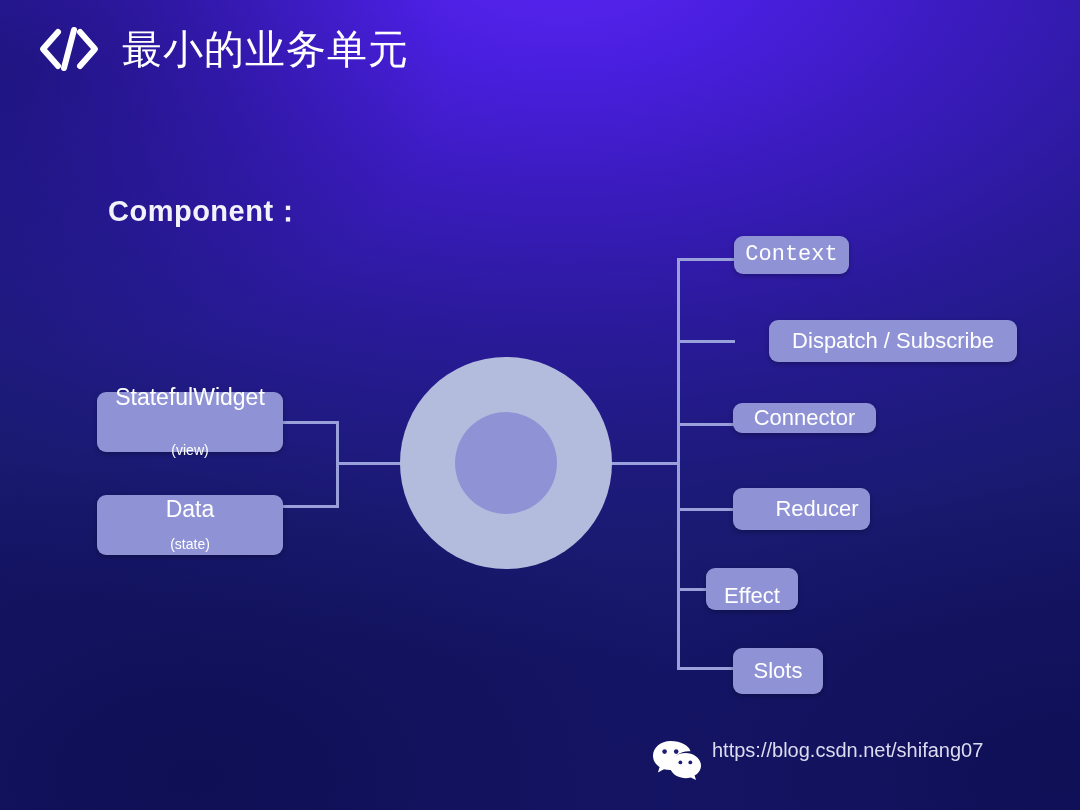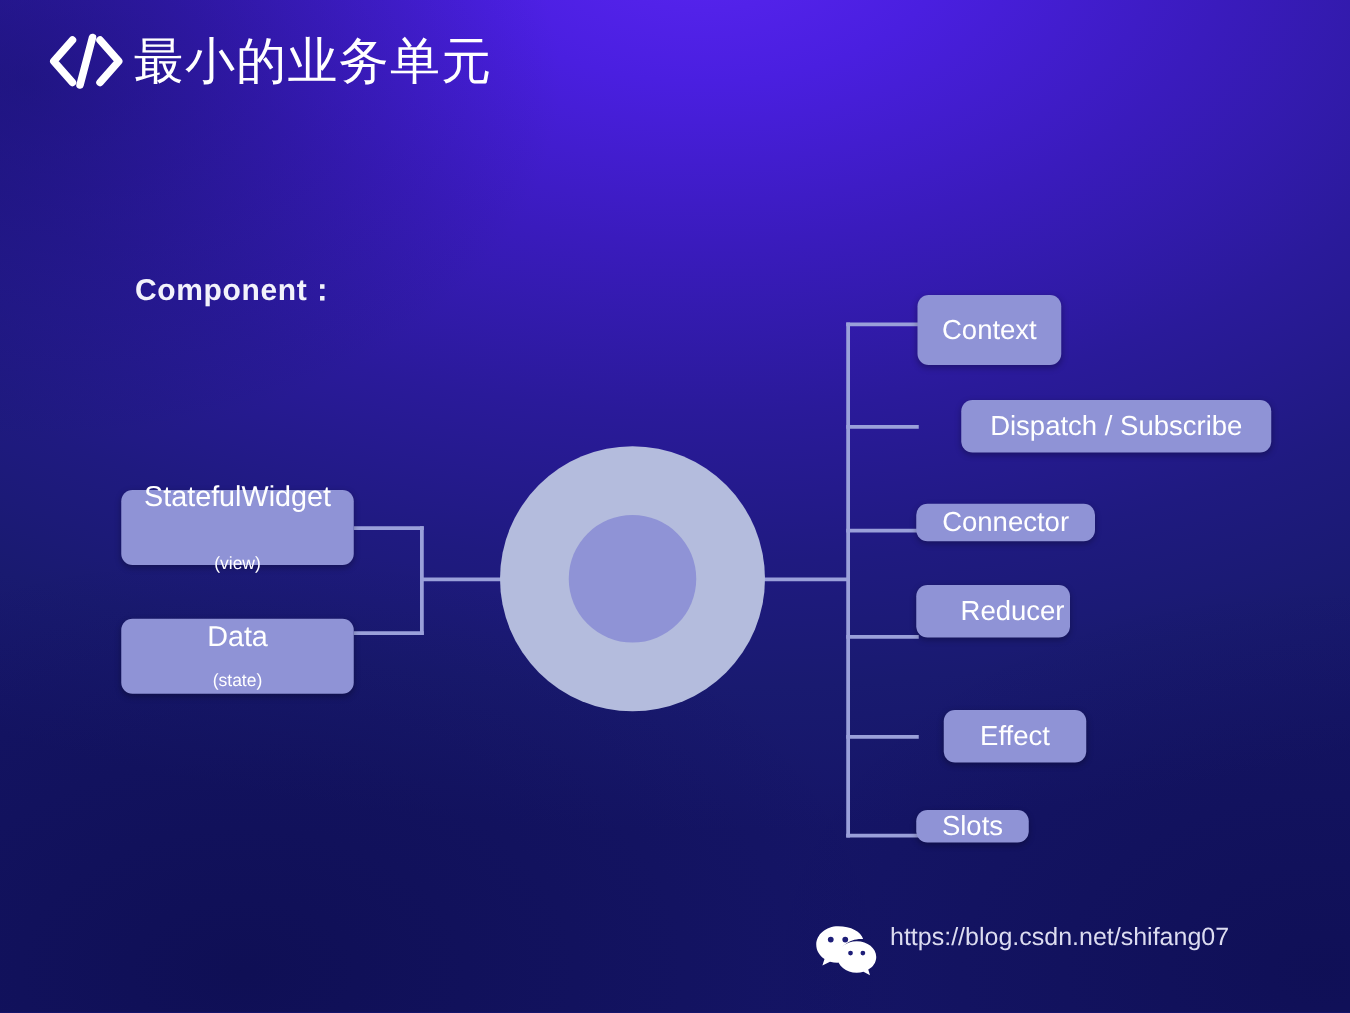--- a/index.html
+++ b/index.html
@@ -30,43 +30,43 @@
     pointer-events: none;
   }
 
   
   #header {
     position: absolute;
     left: 38px;
     top: 26px;
     display: flex;
     align-items: center;
-    gap: 7px;
+    gap: 22px;
   }
   #code-icon {
     width: 62px;
     height: 46px;
     display: block;
   }
   #title-text {
     color: #ffffff;
     font-size: 40px;
     line-height: 46px;
     letter-spacing: 1px;
     white-space: nowrap;
     font-weight: 400;
   }
 
   
   #component-label {
     position: absolute;
     left: 108px;
-    top: 216px;
+    top: 192px;
     color: #f2f2fb;
-    font-size: 24px;
+    font-size: 29px;
     font-weight: bold;
     letter-spacing: 0.5px;
     white-space: nowrap;
   }
 
   
   #diagram {
     position: absolute;
     inset: 0;
   }
@@ -94,26 +94,26 @@
   }
   .node.right .primary {
     font-size: 22px;
   }
 
   
   #node-stateful { left: 97px;  top: 392px; width: 186px; height: 60px; gap: 28px; }
   #node-data     { left: 97px;  top: 495px; width: 186px; height: 60px; justify-content: space-between; }
 
   
-  #node-context    { left: 734px; top: 236px; width: 115px; height: 56px; }
+  #node-context    { left: 734px; top: 236px; width: 115px; height: 38px; font-family: Liberation Mono, monospace; }
   #node-dispatch   { left: 733px; top: 320px; width: 248px; height: 42px; margin-left: 36px; }
   #node-connector  { left: 733px; top: 403px; width: 143px; height: 30px; }
-  #node-reducer    { left: 733px; top: 468px; width: 123px; height: 42px; padding-left: 31px; }
-  #node-effect     { left: 755px; top: 568px; width:  114px; height: 42px; }
-  #node-slots      { left: 733px; top: 648px; width:  90px; height: 26px; align-items: center; }
+  #node-reducer    { left: 733px; top: 488px; width: 137px; height: 42px; padding-left: 31px; }
+  #node-effect     { left: 706px; top: 568px; width:  92px; height: 42px; justify-content: flex-end; }
+  #node-slots      { left: 733px; top: 648px; width:  90px; height: 46px; align-items: center; }
 
   
   #circle-outer {
     position: absolute;
     left: 400px;
     top: 357px;
     width: 212px;
     height: 212px;
     border-radius: 50%;
     background: #b4bcdd;

